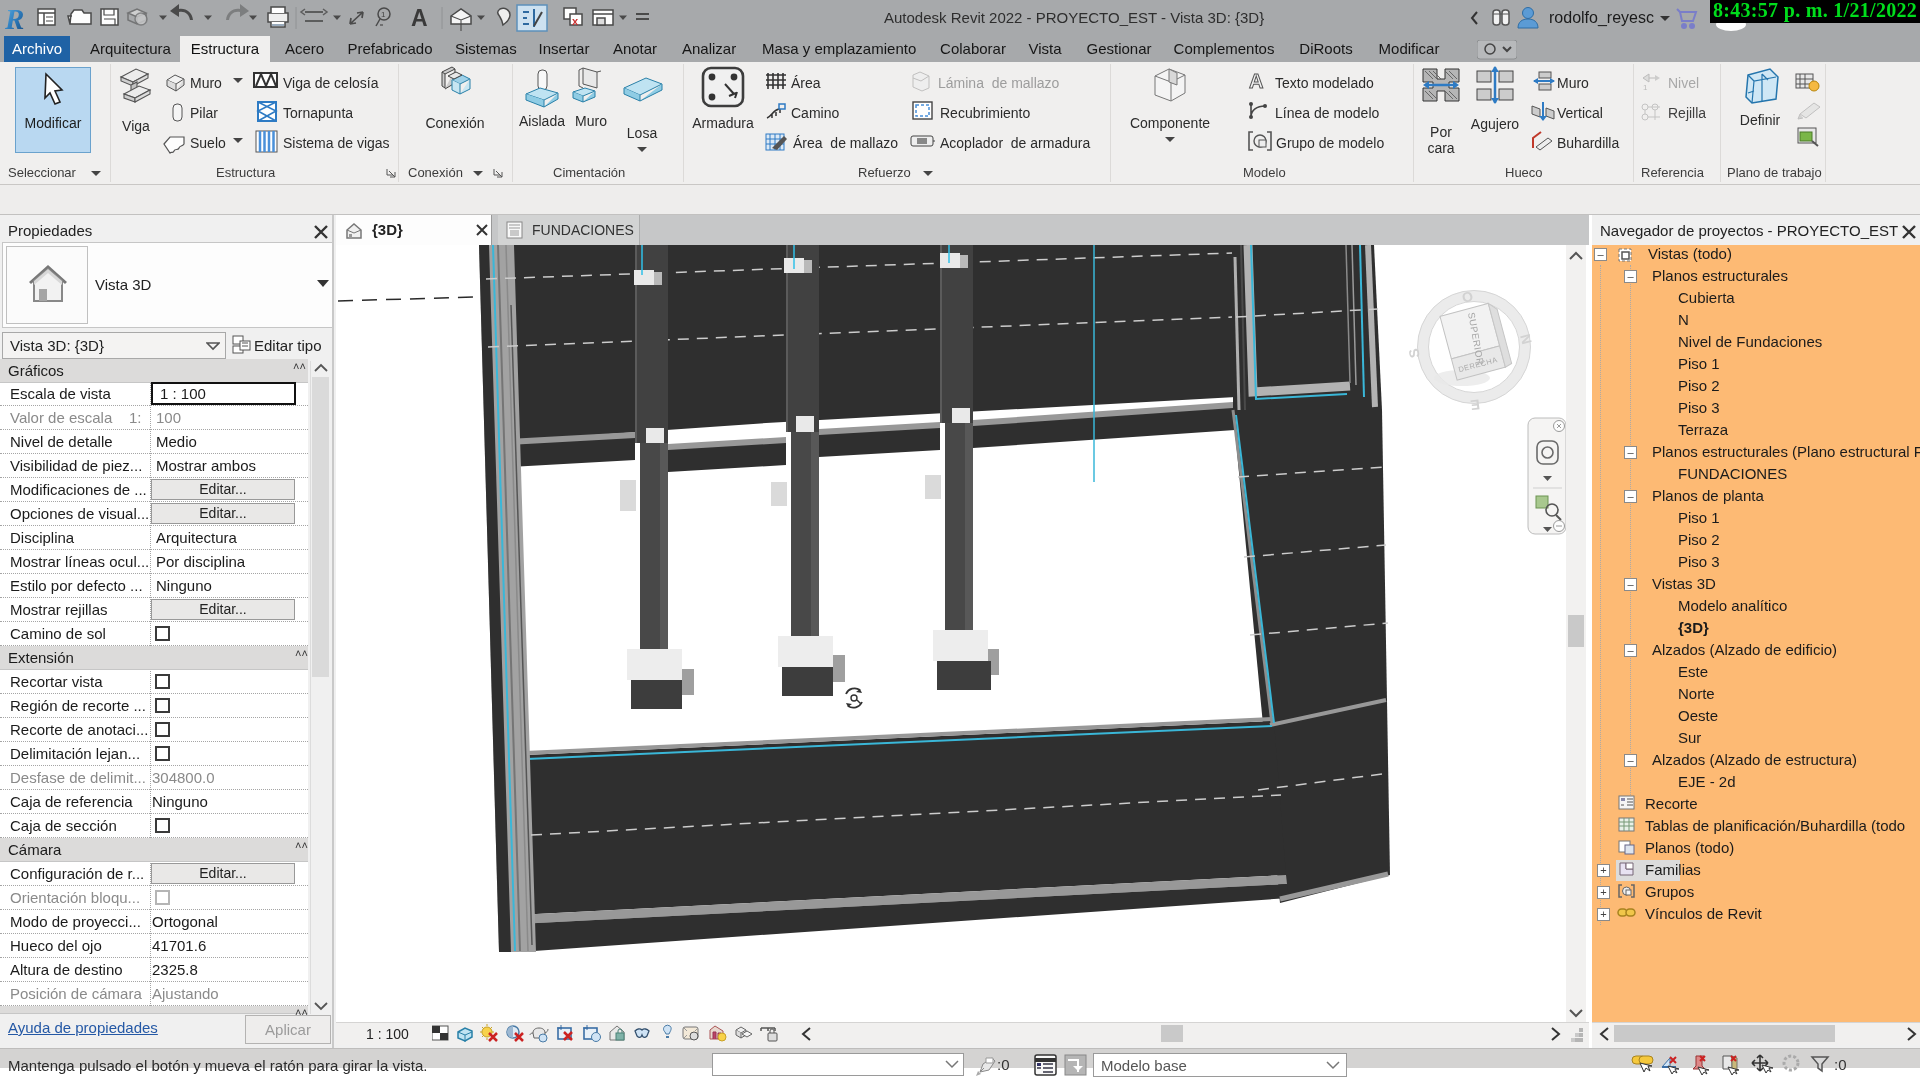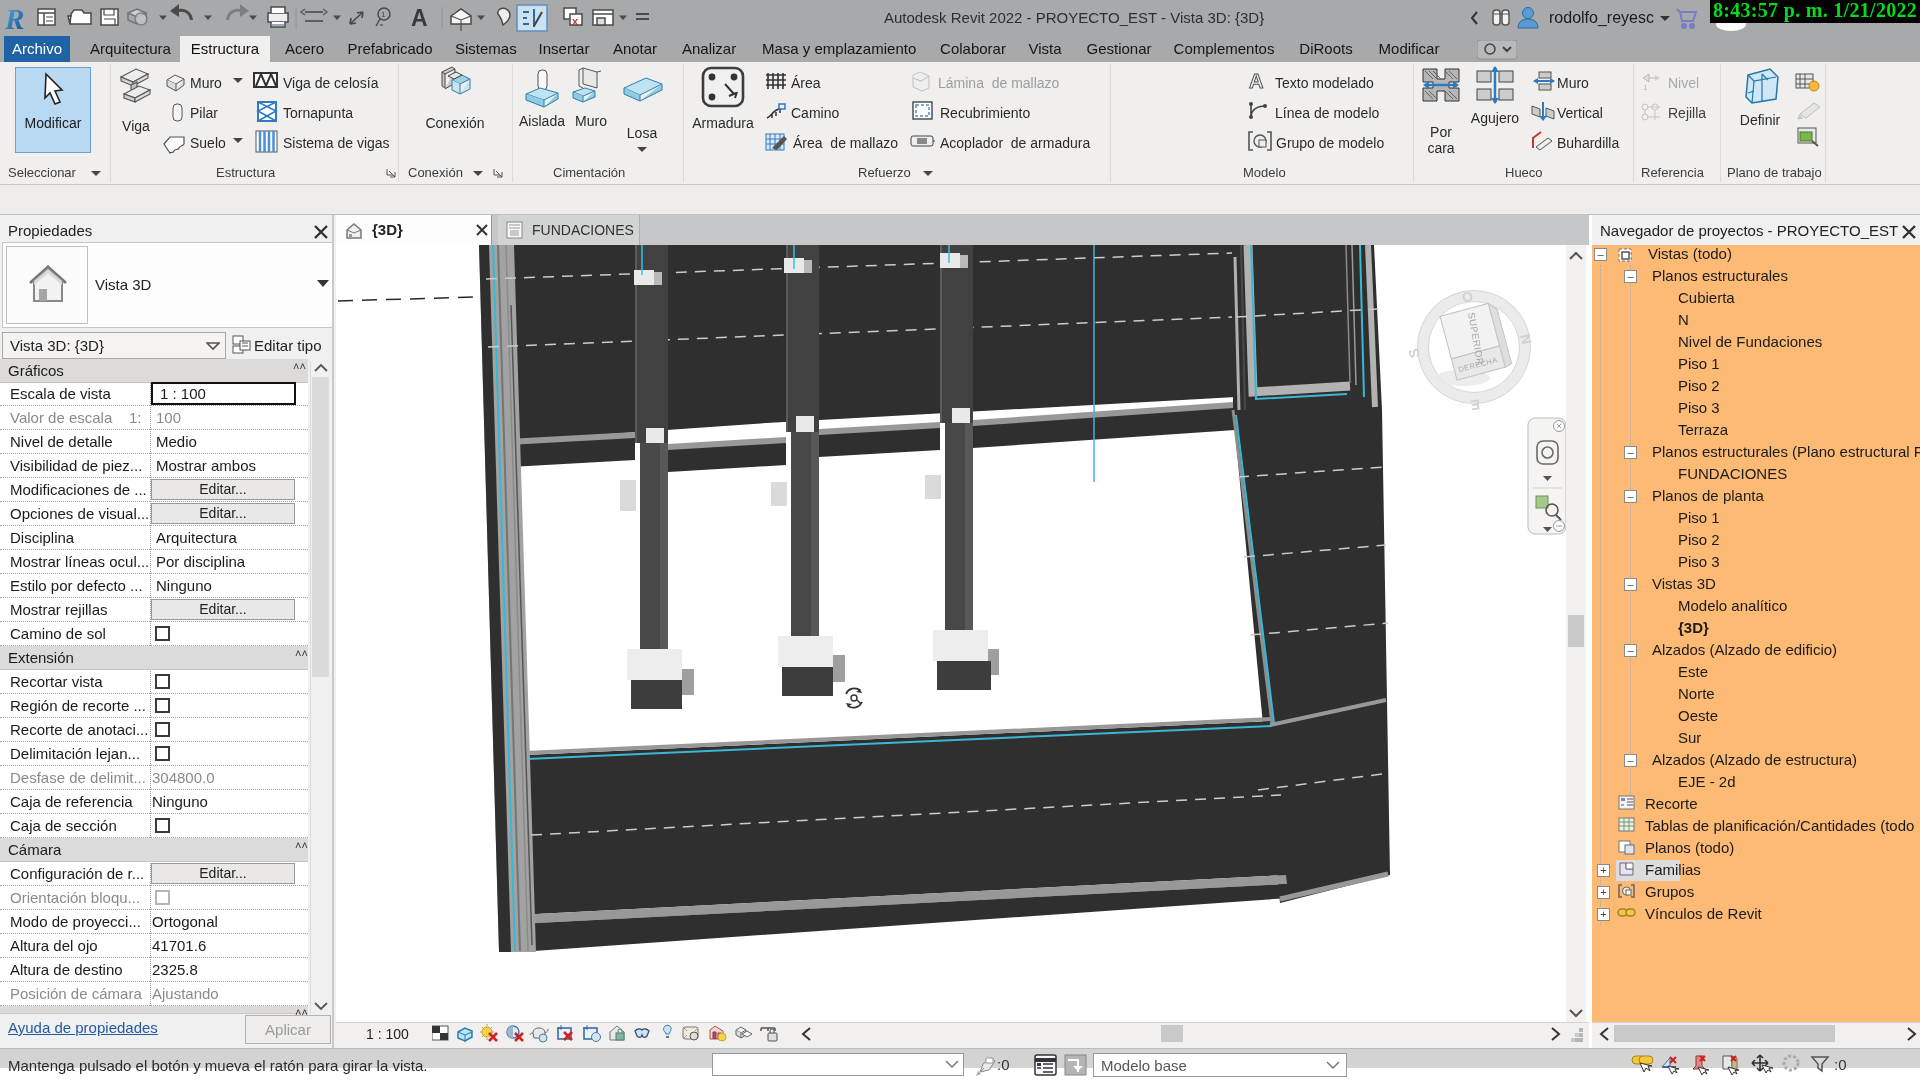--- a/index.html
+++ b/index.html
@@ -252,20 +252,27 @@
       <rect x="5" y="5" width="13" height="11" fill="none" stroke="#4a90d9" stroke-width="1.5" stroke-dasharray="3,2"></rect>
     </svg>
 <div class="srow" style="left:940px;top:38px">Recubrimiento</div>
 <svg class="a" style="left:910px;top:70px" width="26" height="20">
       <rect x="1" y="4" width="22" height="10" rx="2" fill="#eee" stroke="#444"></rect>
       <rect x="7" y="6" width="10" height="6" fill="#888"></rect>
       <path d="M1 9h-0M23 9h2" stroke="#444"></path>
     </svg>
 <div class="srow" style="left:940px;top:68px">Acoplador&nbsp; de armadura</div>
 
+<div class="bigbtn" style="left:1120px;width:100px"><svg width="46" height="44" style="margin-top:2px">
+        <path d="M8 12l14-7 16 6v18l-14 8-16-6z" fill="#f4f4f4" stroke="#777"></path>
+        <path d="M8 12l16 6 14-7M24 18v19" fill="none" stroke="#777"></path>
+        <path d="M22 5v13l8 3V9z" fill="#d8d8d8" stroke="#777"></path>
+      </svg><div style="margin-top:4px">Componente</div><svg width="12" height="8">
+        <path d="M1 1l5 5 5-5z" fill="#444"></path>
+      </svg></div>
 <svg class="a" style="left:1247px;top:8px" width="24" height="22">
       <text x="2" y="18" font-size="20" font-weight="bold" fill="#f4f4f4" stroke="#555" stroke-width="1">A</text>
     </svg>
 <div class="srow" style="left:1275px;top:8px">Texto modelado</div>
 <svg class="a" style="left:1247px;top:38px" width="26" height="22">
       <path d="M4 4v13M4 17c0-7 6-11 14-11" fill="none" stroke="#444" stroke-width="1.6"></path>
       <circle cx="4" cy="4" r="2" fill="#444"></circle>
       <circle cx="18" cy="6" r="2" fill="#444"></circle>
       <circle cx="4" cy="17" r="2" fill="#444"></circle>
     </svg>
@@ -283,21 +290,21 @@
         <path d="M6 20h32" stroke="#2e7bc4" stroke-width="2.5"></path>
         <path d="M4 20l6-4v8zM40 20l-6-4v8z" fill="#2e7bc4"></path>
       </svg><div style="margin-top:16px">Por<br>cara</div></div>
 <div class="bigbtn" style="left:1467px;width:56px"><svg width="44" height="40" style="margin-top:3px">
         <rect x="4" y="6" width="14" height="11" fill="#ccc" stroke="#444"></rect>
         <rect x="26" y="6" width="14" height="11" fill="#ccc" stroke="#444"></rect>
         <rect x="4" y="24" width="14" height="11" fill="#ccc" stroke="#444"></rect>
         <rect x="26" y="24" width="14" height="11" fill="#ccc" stroke="#444"></rect>
         <path d="M22 2v36" stroke="#2e7bc4" stroke-width="2.5"></path>
         <path d="M22 1l-4 6h8zM22 39l-4-6h8z" fill="#2e7bc4"></path>
-      </svg><div style="margin-top:2px">Agujero</div></div>
+      </svg><div style="margin-top:8px">Agujero</div></div>
 <svg class="a" style="left:1532px;top:8px" width="24" height="22">
       <rect x="7" y="2" width="12" height="6" fill="#ccc" stroke="#555"></rect>
       <rect x="7" y="14" width="12" height="6" fill="#ccc" stroke="#555"></rect>
       <path d="M2 11h20" stroke="#2e7bc4" stroke-width="2"></path>
       <path d="M1 11l5-3v6zM23 11l-5-3v6z" fill="#2e7bc4"></path>
     </svg>
 <div class="srow" style="left:1557px;top:8px">Muro</div>
 <svg class="a" style="left:1530px;top:38px" width="26" height="22">
       <path d="M2 6l8 3v8l-8-3zM16 8l8 3v8l-8-3z" fill="#ccc" stroke="#555"></path>
       <path d="M13 2v18" stroke="#2e7bc4" stroke-width="2"></path>
@@ -497,21 +504,21 @@
       </div>
 <div class="prow" style="top:671px">
         <span class="pl gray">Orientación bloqu...</span>
         <span class="cb" style="border-color:#b5b5b5"></span>
       </div>
 <div class="prow" style="top:695px">
         <span class="pl">Modo de proyecci...</span>
         <span class="pv" style="left:152px">Ortogonal</span>
       </div>
 <div class="prow" style="top:719px">
-        <span class="pl">Altura del ojo</span>
+        <span class="pl">Hueco del ojo</span>
         <span class="pv" style="left:152px">41701.6</span>
       </div>
 <div class="prow" style="top:743px">
         <span class="pl">Altura de destino</span>
         <span class="pv" style="left:152px">2325.8</span>
       </div>
 <div class="prow" style="top:767px">
         <span class="pl gray">Posición de cámara</span>
         <span class="pv gray" style="left:152px">Ajustando</span>
       </div>
@@ -844,21 +851,21 @@
 <svg class="a" style="left:26px;top:580px" width="18" height="16">
       <rect x="1" y="1" width="15" height="13" fill="#f5f5f5" stroke="#777"></rect>
       <rect x="3" y="3" width="4" height="3" fill="#88a"></rect>
       <path d="M9 4h6M9 7h6M3 10h3M9 10h6" stroke="#555"></path>
     </svg>
 <div class="trow" style="left:53px;top:578px">Recorte</div>
 <svg class="a" style="left:26px;top:602px" width="18" height="16">
       <rect x="1" y="1" width="15" height="13" fill="#e8f0e8" stroke="#777"></rect>
       <path d="M1 5h15M1 9h15M6 1v13M11 1v13" stroke="#779977"></path>
     </svg>
-<div class="trow" style="left:53px;top:600px">Tablas de planificación/Cantidades (todo‌</div>
+<div class="trow" style="left:53px;top:600px">Tablas de planificación/Buhardilla (todo‌</div>
 <svg class="a" style="left:26px;top:624px" width="18" height="16">
       <rect x="1" y="2" width="11" height="11" fill="#fff" stroke="#777"></rect>
       <rect x="7" y="6" width="9" height="9" fill="#dde4ee" stroke="#668"></rect>
     </svg>
 <div class="trow" style="left:53px;top:622px">Planos (todo)</div>
 <div class="a" style="left:24px;top:645px;width:64px;height:21px;background:#dcdcdc"></div>
 <div class="pm" style="left:5px;top:649px">+</div>
 <svg class="a" style="left:26px;top:646px" width="18" height="16">
       <path d="M2 2h6v6h7v6H2z" fill="#e8e2f2" stroke="#767"></path>
       <path d="M8 2h7v6H8z" fill="#fff" stroke="#767"></path>

